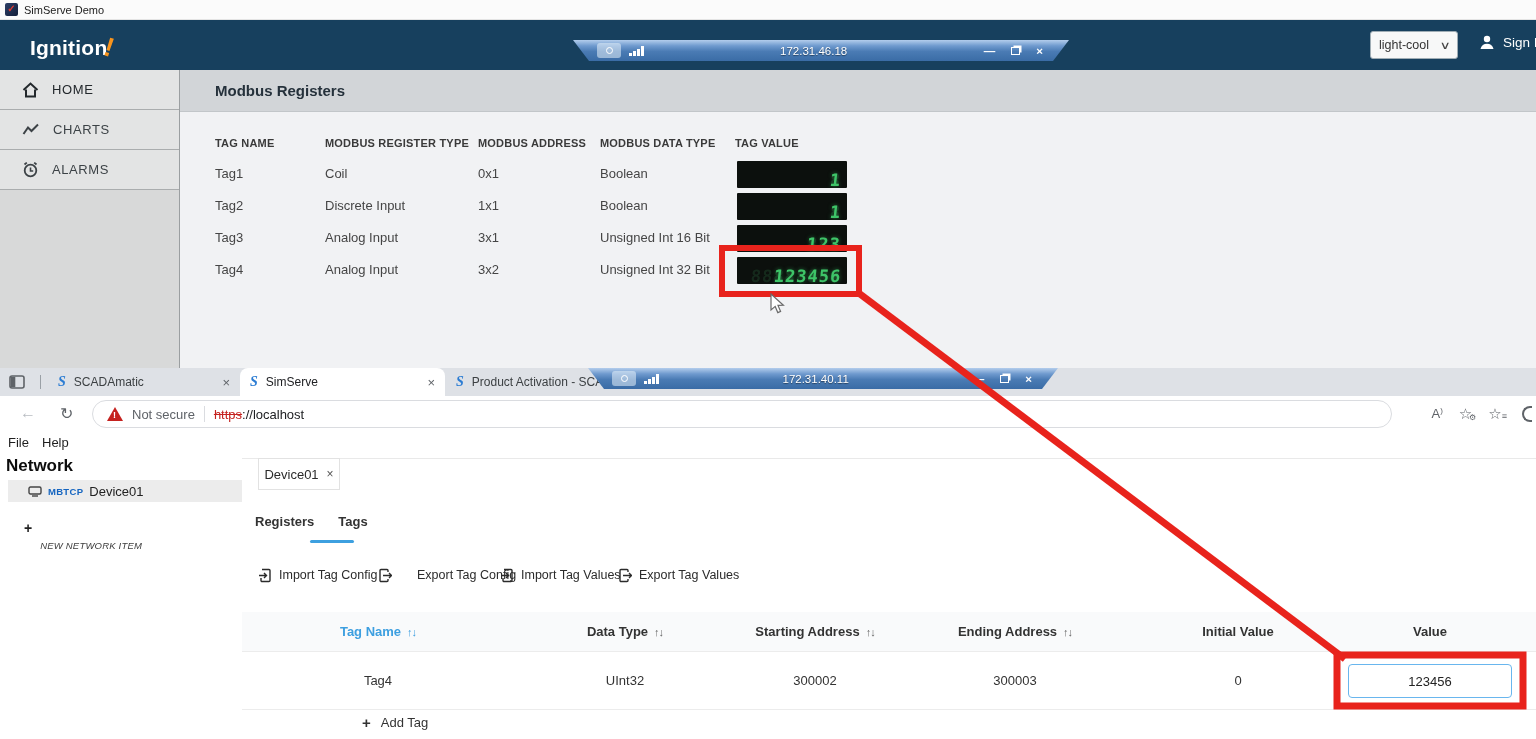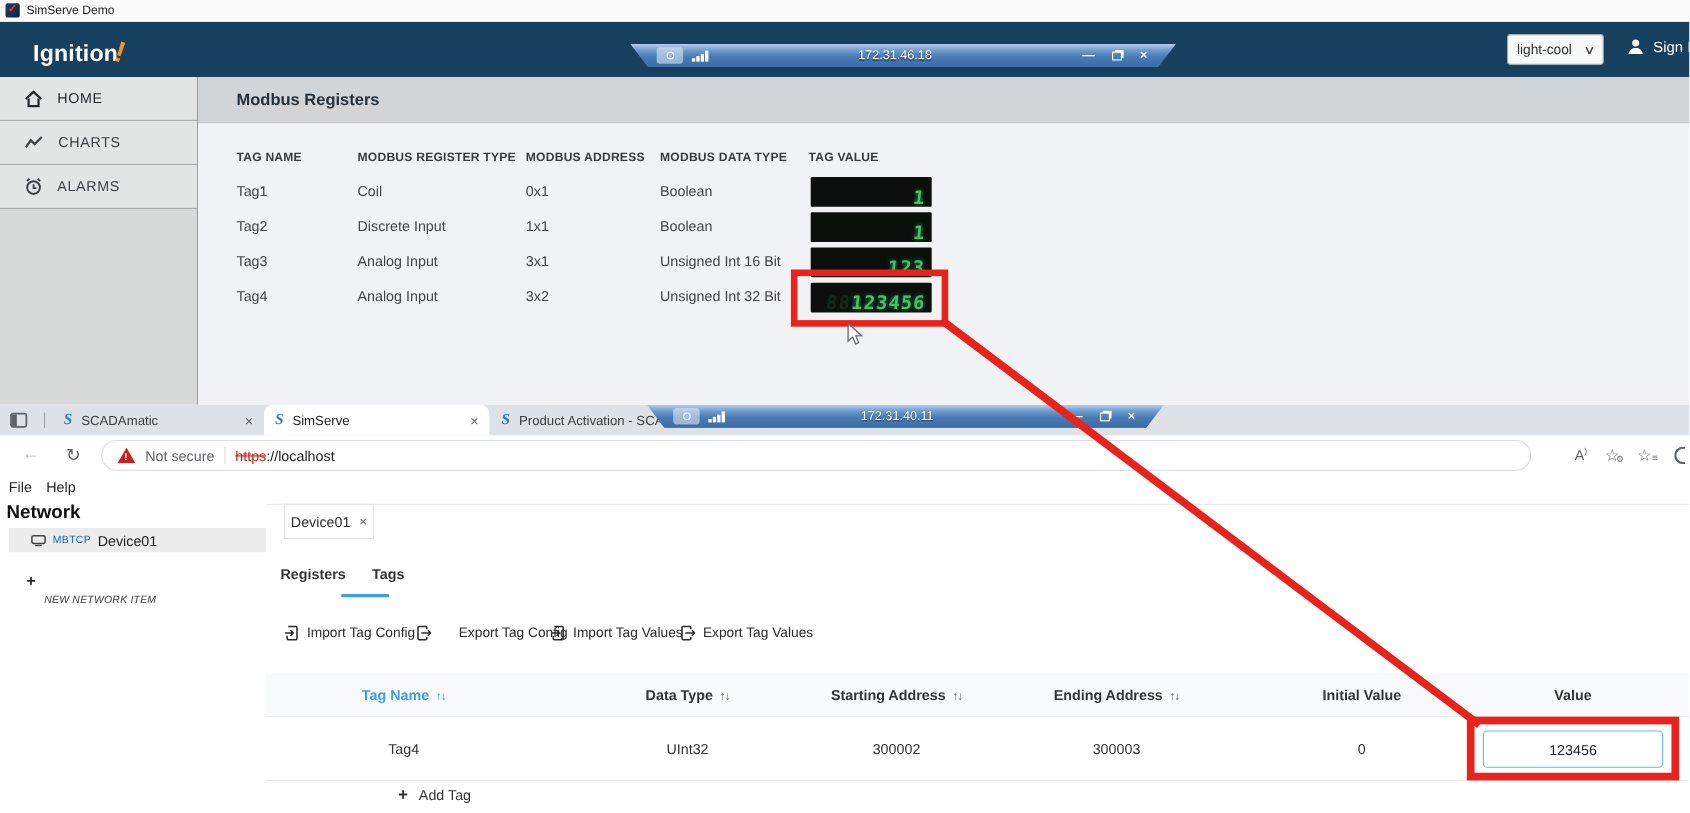--- a/index.html
+++ b/index.html
@@ -59,39 +59,39 @@
   .https { color:#c5221f; text-decoration:line-through; }
   .rest { color:#202124; }
   .addr-right { position:absolute; right:0; top:4px; height:28px; display:flex; align-items:center; gap:16px; padding-right:4px; color:#5f6368; }
 
   .menubar { position:absolute; left:0; top:65px; width:1536px; height:21px; background:#fff; font-size:13px; color:#1f1f1f; }
   .menubar span { position:absolute; top:2px; }
 
   .leftpanel { position:absolute; left:0; top:86px; width:242px; height:285px; background:#fff; }
   .net-title { position:absolute; left:6px; top:2px; font-size:17px; font-weight:bold; color:#0d0d0d; }
   .dev-row { position:absolute; left:8px; top:26px; width:234px; height:22px; background:#ececec; display:flex; align-items:center; gap:6px; padding-left:20px; }
-  .dev-proto { font-size:9.5px; font-weight:normal; color:#1565c0; letter-spacing:.3px; }
+  .dev-proto { font-size:9.5px; font-weight:bold; color:#1565c0; letter-spacing:.3px; }
   .dev-name { font-size:13px; color:#222; }
   .new-item { position:absolute; left:24px; top:50px; display:flex; align-items:center; gap:8px; }
   .new-item .pl { font-size:14px; font-weight:bold; color:#222; }
   .new-item .lbl { font-size:9.5px; font-style:italic; color:#3c3c3c; letter-spacing:.2px;margin-top:36px; }
 
   .mainpanel { position:absolute; left:242px; top:86px; width:1294px; height:285px; background:#fff; }
   .doc-hairline { position:absolute; left:0; top:4px; width:1294px; height:1px; background:#e9e9e9; }
   .doc-tab { position:absolute; left:16px; top:4px; width:82px; height:32px; background:#fff; border:1px solid #e2e2e2; display:flex; align-items:center; justify-content:center; gap:8px; font-size:13px; color:#2b2b2b; z-index:2; }
   .doc-tab .x { color:#555; font-size:12px; }
   .vtabs { position:absolute; left:13px; top:60px; display:flex; gap:24px; font-size:13px; font-weight:bold; color:#333; }
   .vtab-underline { position:absolute; left:68px; top:86px; width:44px; height:3px; background:#3da0e0; border-radius:2px; }
   .actions { position:absolute; left:0; top:108px; width:1294px; height:26px; }
   .action { position:absolute; display:flex; align-items:center; gap:7px; font-size:12.5px; color:#2b2b2b; top:0; height:26px; }
   .action svg { flex:0 0 auto; }
 
   .g-head { position:absolute; left:0; top:158px; width:1294px; height:40px; background:#f9fafb; border-bottom:1px solid #ececec; font-size:13px; font-weight:bold; color:#333; }
   .gcol { position:absolute; width:200px; text-align:center; line-height:40px; white-space:nowrap; }
-  .gc0{left:25px}.gc1{left:283px}.gc2{left:473px}.gc3{left:673px}.gc4{left:896px}.gc5{left:1088px}
+  .gc0{left:36px}.gc1{left:283px}.gc2{left:473px}.gc3{left:673px}.gc4{left:896px}.gc5{left:1088px}
   .g-head .gc0 { color:#3d9fe0; }
   .sort { font-size:11px; color:#666; letter-spacing:-1px; margin-left:6px; font-weight:normal; }
   .g-head .gc0 .sort { color:#3d9fe0; }
   .g-row { position:absolute; left:0; top:198px; width:1294px; height:58px; border-bottom:1px solid #ececec; font-size:13px; color:#333; }
   .g-row .gcol { line-height:58px; }
   .val-input { position:absolute; left:1106px; top:12px; width:164px; height:34px; border:1px solid #69b6ee; border-radius:4px; text-align:center; font-size:13px; color:#222; font-family:"Liberation Sans", sans-serif; background:#fff; outline:none; }
   .add-row { position:absolute; left:0; top:256px; width:1294px; height:29px; }
   .add-tag { position:absolute; left:120px; top:4px; display:flex; align-items:center; gap:10px; font-size:13px; color:#333; }
   .add-tag .pl { font-size:15px; font-weight:bold; }
 

